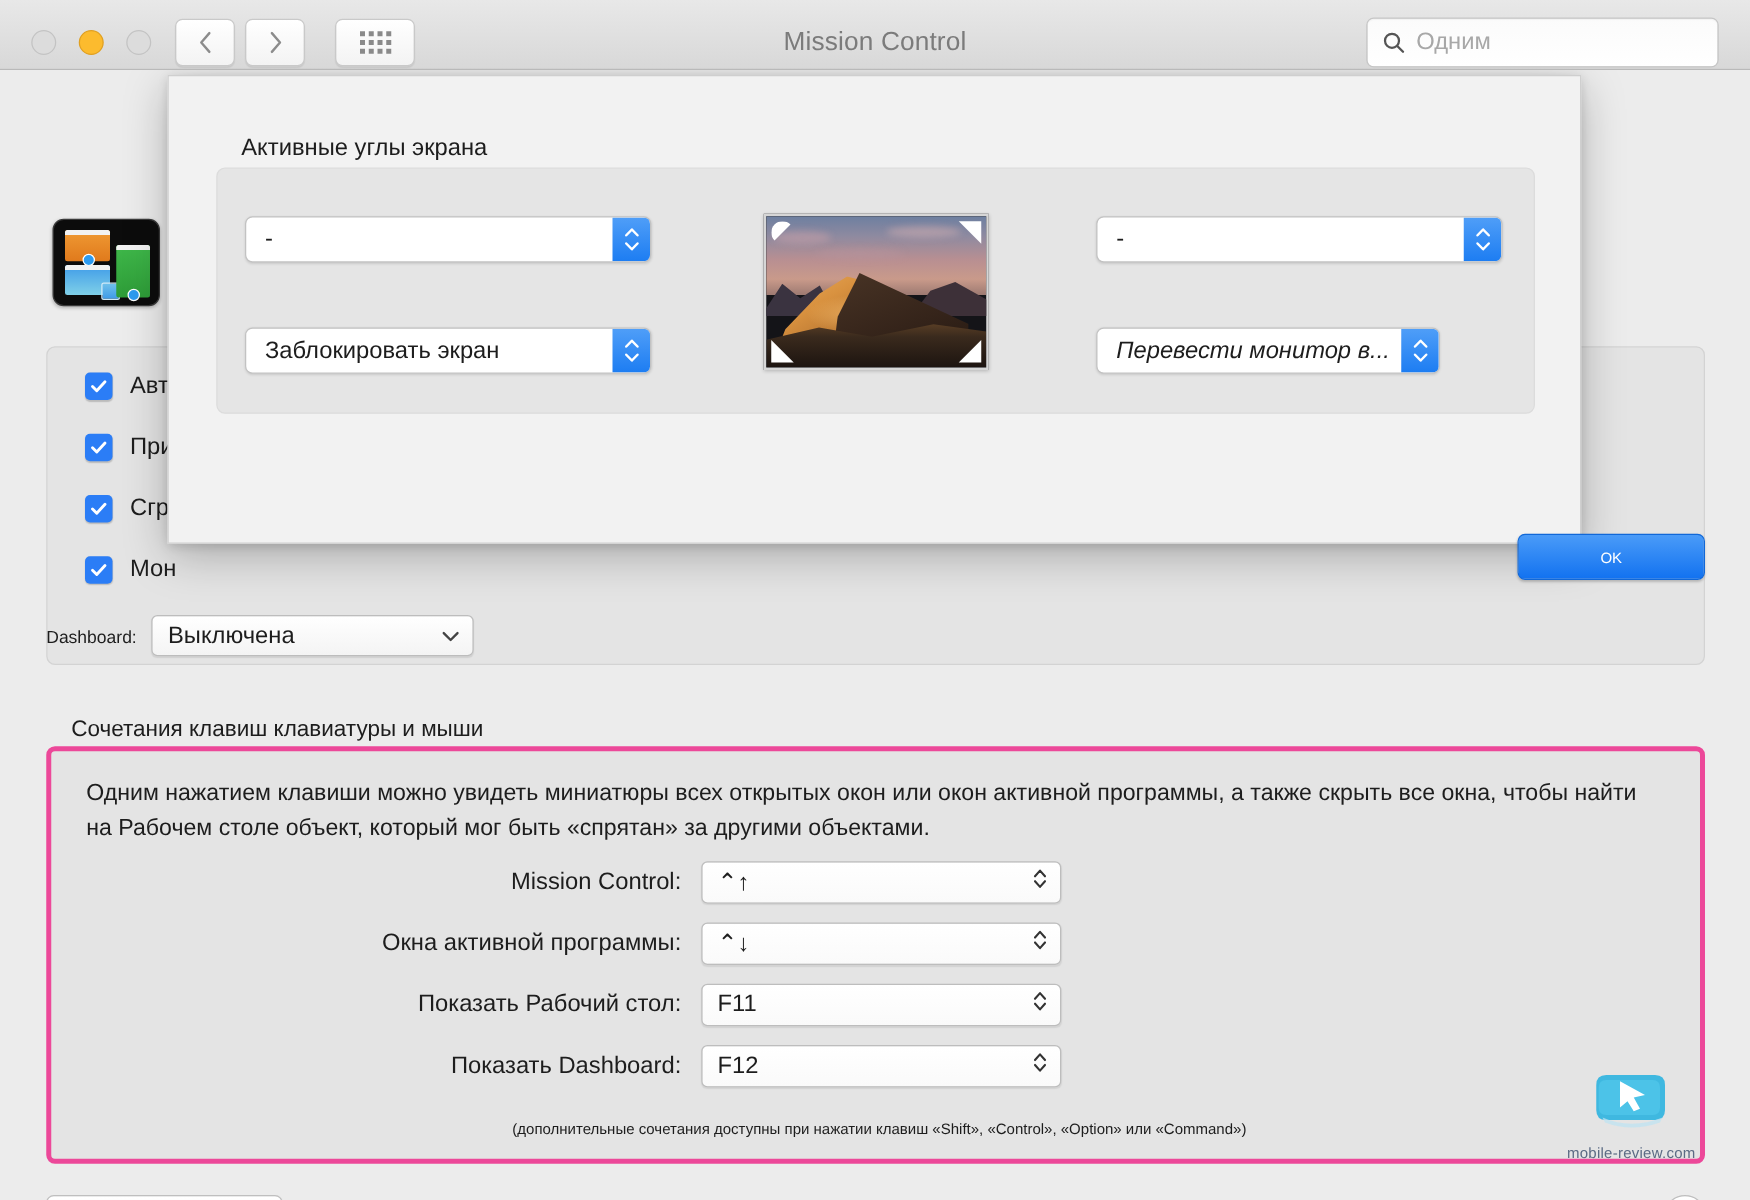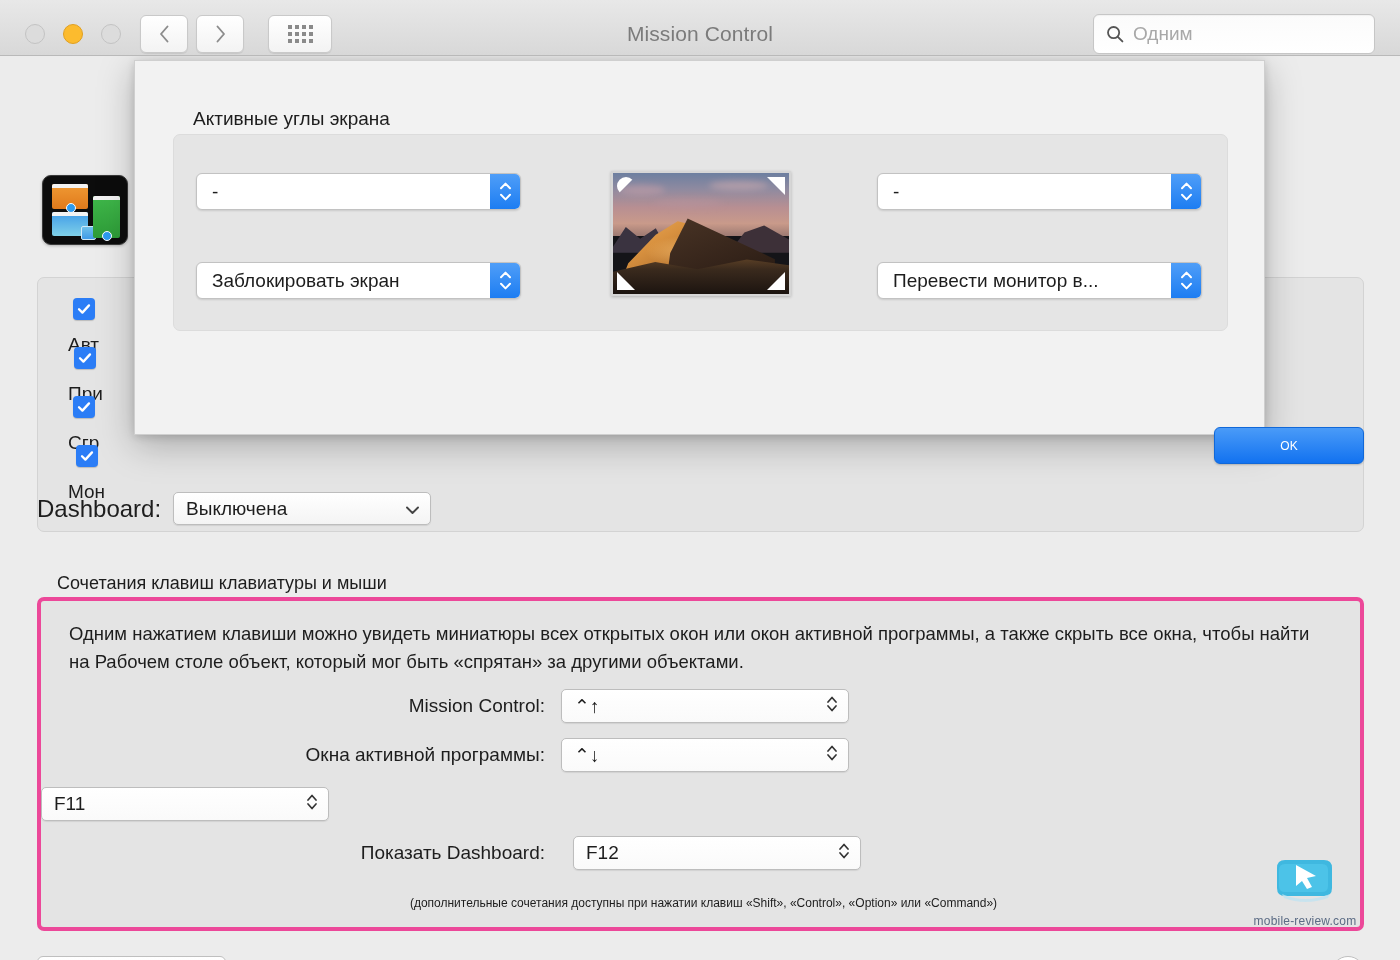--- a/index.html
+++ b/index.html
@@ -72,30 +72,30 @@
 
   .topline{
     position:absolute;left:150px;top:112px;font-size:19px;color:#1d1d1d;white-space:nowrap;
   }
 
   
   .groupbox{
     position:absolute;left:37px;top:209px;width:1327px;height:255px;
     background:#e4e4e4;border:1px solid #d3d3d3;border-radius:7px;box-sizing:border-box;
   }
-  .cbrow{position:absolute;display:flex;align-items:center;gap:14px;left:30px;flex-direction:column;}
+  .cbrow{position:absolute;display:flex;align-items:center;gap:14px;left:30px;}
   .cbox{
     width:22px;height:22px;border-radius:4px;background:#2b7df6;
     display:flex;align-items:center;justify-content:center;flex:0 0 auto;
     box-shadow:0 1px 1px rgba(0,0,0,.18);
   }
   .cblabel{font-size:19px;color:#1d1d1d;white-space:nowrap;}
 
   .dashrow{position:absolute;left:37px;top:424px;display:flex;align-items:center;gap:12px;}
-  .dashlabel{font-size:24px;color:#1d1d1d;}
+  .dashlabel{font-size:14px;color:#1d1d1d;}
   .popup{
     height:33px;min-width:240px;border-radius:5px;box-sizing:border-box;
     background:linear-gradient(to bottom,#ffffff,#f4f4f4);
     border:1px solid #bdbdbd;box-shadow:0 1px 1px rgba(0,0,0,.09);
     display:flex;align-items:center;justify-content:space-between;
     padding:0 10px 0 12px;font-size:19px;color:#1d1d1d;
   }
 
   
   .sechead{position:absolute;left:57px;top:505px;font-size:18px;color:#1d1d1d;}
@@ -302,32 +302,33 @@
           <span>
             <svg width="12" height="20" viewBox="0 0 12 20">
                 <path d="M2 8 L6 3.5 L10 8" stroke="#333" stroke-width="1.7" fill="none" stroke-linecap="round" stroke-linejoin="round"></path>
                 <path d="M2 12 L6 16.5 L10 12" stroke="#333" stroke-width="1.7" fill="none" stroke-linecap="round" stroke-linejoin="round"></path>
               </svg>
           </span>
         </span>
       </div>
 
       <div class="krow" style="left:0;top:186px;">
+        <span class="klabel">Показать Рабочий стол:</span>
         <span class="kfield">
           <span>F11</span>
           <span>
             <svg width="12" height="20" viewBox="0 0 12 20">
                 <path d="M2 8 L6 3.5 L10 8" stroke="#333" stroke-width="1.7" fill="none" stroke-linecap="round" stroke-linejoin="round"></path>
                 <path d="M2 12 L6 16.5 L10 12" stroke="#333" stroke-width="1.7" fill="none" stroke-linecap="round" stroke-linejoin="round"></path>
               </svg>
           </span>
         </span>
       </div>
 
-      <div class="krow" style="left:0;top:235px;gap:12px;">
+      <div class="krow" style="left:0;top:235px;">
         <span class="klabel">Показать Dashboard:</span>
         <span class="kfield">
           <span>F12</span>
           <span>
             <svg width="12" height="20" viewBox="0 0 12 20">
                 <path d="M2 8 L6 3.5 L10 8" stroke="#333" stroke-width="1.7" fill="none" stroke-linecap="round" stroke-linejoin="round"></path>
                 <path d="M2 12 L6 16.5 L10 12" stroke="#333" stroke-width="1.7" fill="none" stroke-linecap="round" stroke-linejoin="round"></path>
               </svg>
           </span>
         </span>
@@ -384,21 +385,21 @@
         <span class="stepper">
           <svg width="13" height="8" viewBox="0 0 13 8">
               <path d="M2 6.2 L6.5 1.6 L11 6.2" stroke="#fff" stroke-width="2" fill="none" stroke-linecap="round" stroke-linejoin="round"></path>
             </svg>
           <svg width="13" height="8" viewBox="0 0 13 8">
               <path d="M2 1.8 L6.5 6.4 L11 1.8" stroke="#fff" stroke-width="2" fill="none" stroke-linecap="round" stroke-linejoin="round"></path>
             </svg>
         </span>
       </div>
 
-      <div class="corner-popup" style="left:703px;top:127px;width:325px;">
+      <div class="corner-popup" style="left:703px;top:127px;width:275px;font-style:italic;">
         <span class="cp-text">Перевести монитор в...</span>
         <span class="stepper">
           <svg width="13" height="8" viewBox="0 0 13 8">
               <path d="M2 6.2 L6.5 1.6 L11 6.2" stroke="#fff" stroke-width="2" fill="none" stroke-linecap="round" stroke-linejoin="round"></path>
             </svg>
           <svg width="13" height="8" viewBox="0 0 13 8">
               <path d="M2 1.8 L6.5 6.4 L11 1.8" stroke="#fff" stroke-width="2" fill="none" stroke-linecap="round" stroke-linejoin="round"></path>
             </svg>
         </span>
       </div>

